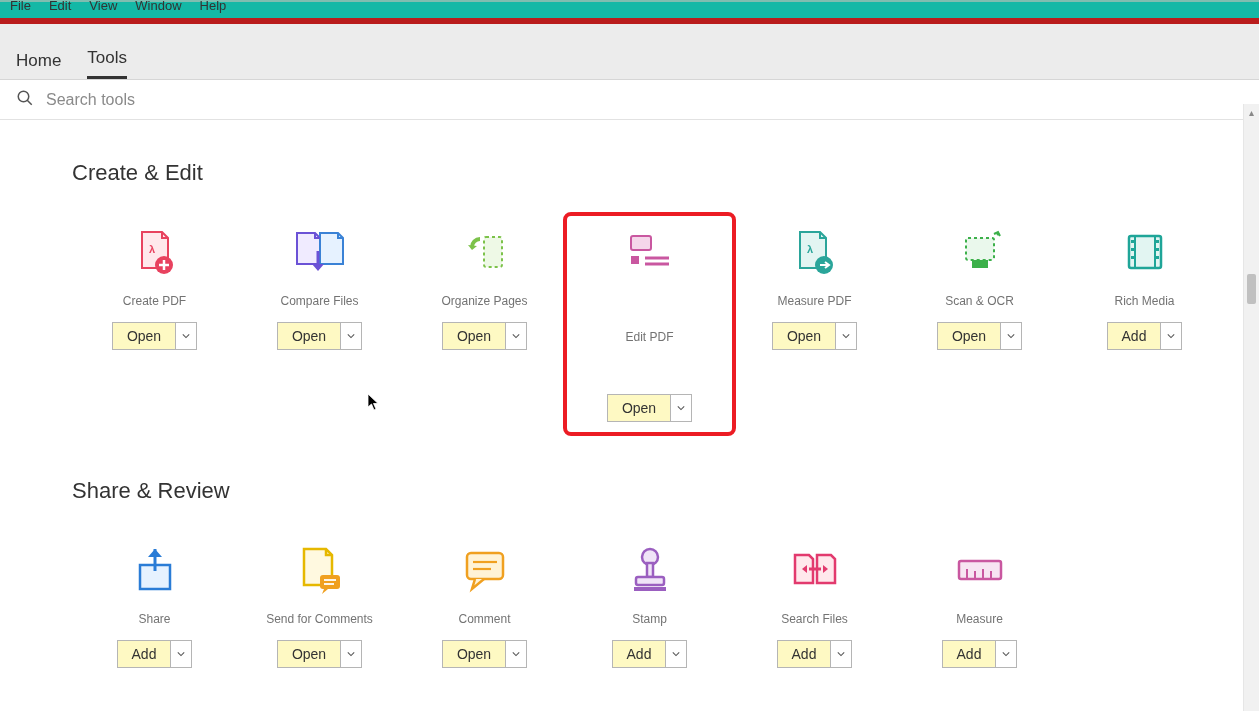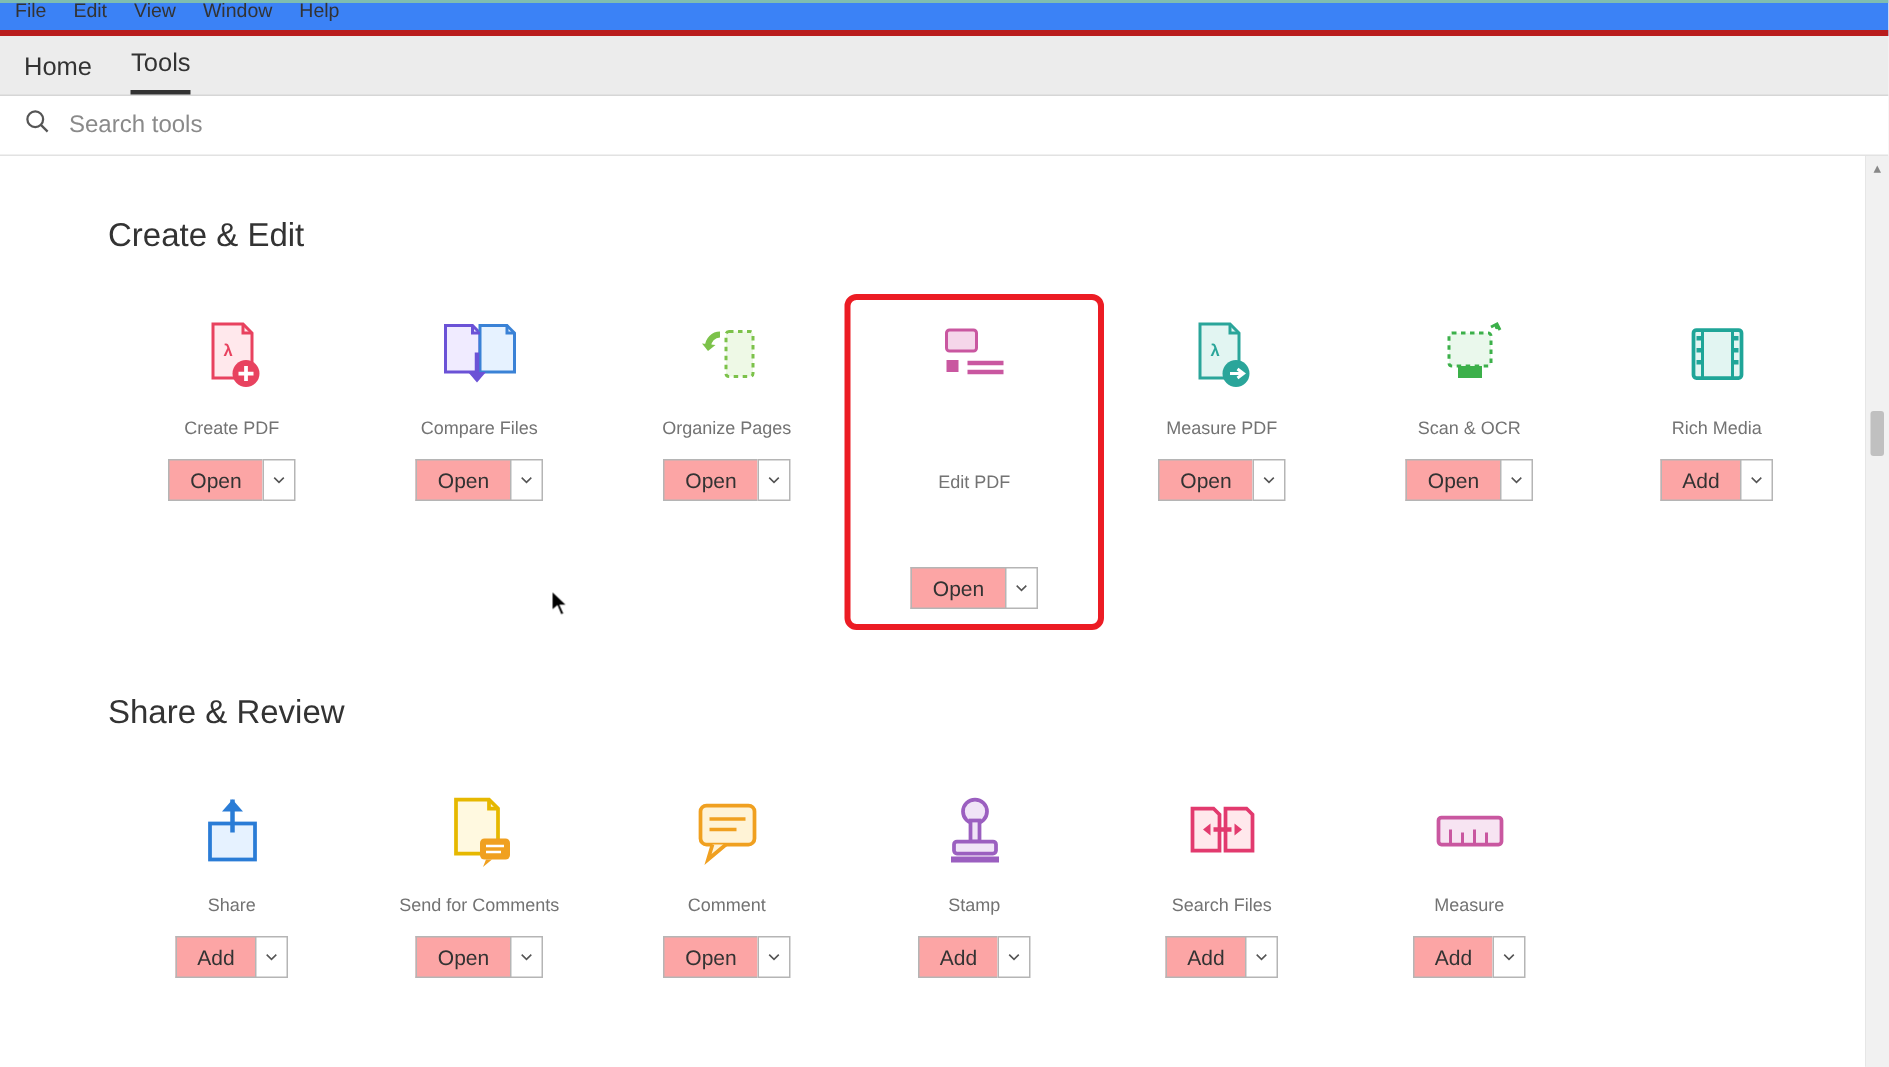--- a/index.html
+++ b/index.html
@@ -10,36 +10,36 @@
     height: 711px;
     overflow: hidden;
     position: relative;
   }
   
   .menubar {
     display: flex;
     align-items: center;
     gap: 18px;
     padding: 3px 10px 13px 10px;
-    background: #3b82f6;
+    background: #14b8a6;
     border-top: 2px solid #7fbdb0;
-    border-bottom: 4px solid #b91c1c;
+    border-bottom: 6px solid #b91c1c;
     font-size: 13px;
     color: #333;
     height: 24px;
   }
   .menubar span { cursor: default; }
   
   .tabbar {
     display: flex;
     align-items: flex-end;
     gap: 26px;
     padding: 0 16px;
     background: #ececec;
-    height: 40px;
+    height: 56px;
     border-bottom: 1px solid #d6d6d6;
   }
   .tabbar .tab {
     font-size: 17px;
     color: #333;
     padding: 8px 0 8px 0;
     cursor: pointer;
   }
   .tabbar .tab.active {
     border-bottom: 3px solid #333;
@@ -111,21 +111,21 @@
     font-size: 12px;
     color: #737373;
     margin-bottom: 14px;
     text-align: center;
   }
   .btn-group {
     display: flex;
   }
   .btn-main {
     border: 1px solid #b5b5b5;
-    background: #fca5a5;
+    background: #fef9c3;
     padding: 5px 14px;
     font-size: 14px;
     color: #333;
     cursor: pointer;
     border-right: none;
   }
   .btn-drop {
     border: 1px solid #b5b5b5;
     background: #fff;
     width: 22px;

